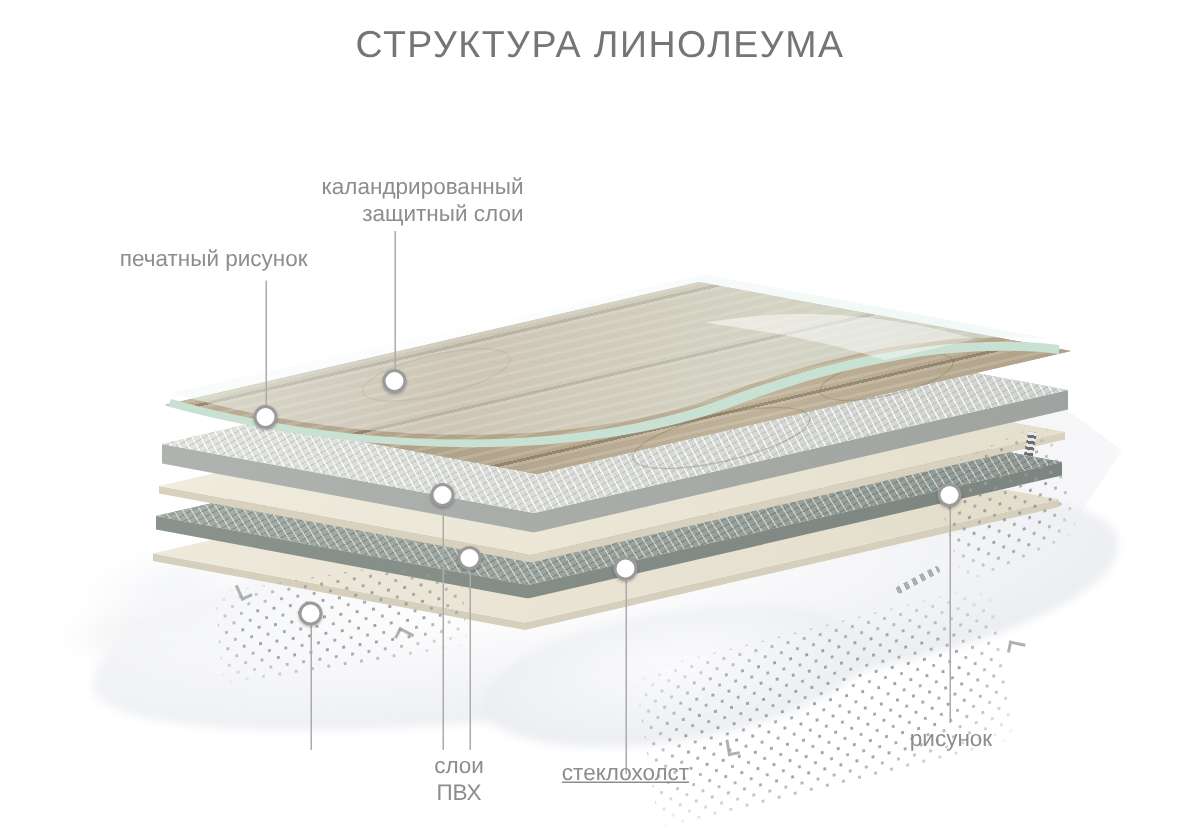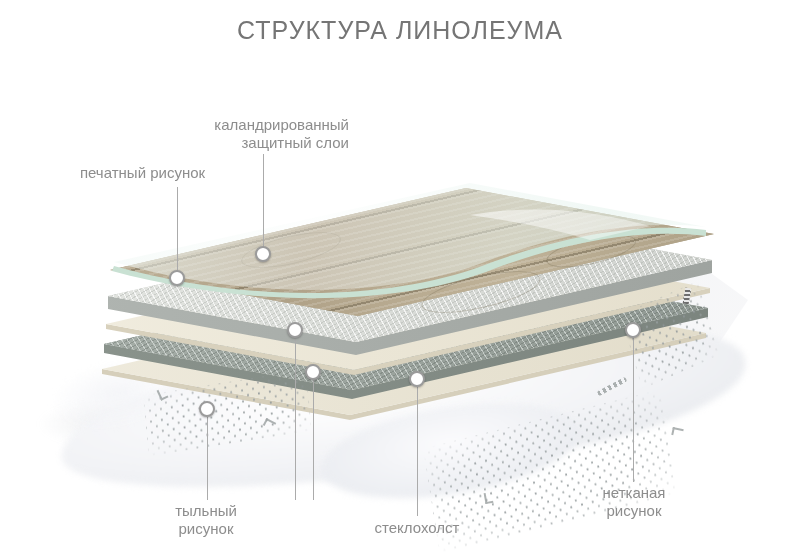--- a/index.html
+++ b/index.html
@@ -195,25 +195,24 @@
   <div class="marker" style="left:199px;top:401px;"></div>
   <div class="marker" style="left:625px;top:322px;"></div>
 
   <div class="lbl" style="left:169px;top:116px;width:180px;text-align:right;">
     <span>каландрированный</span>
     <span>защитный слои</span>
   </div>
   <div class="lbl" style="left:50px;top:164px;width:185px;text-align:center;">
     <span>печатный рисунок</span>
   </div>
-  <div class="lbl" style="left:156px;top:502px;width:100px;">
-    <span>тыльный</span>
+  <div class="lbl" style="left:266px;top:502px;width:80px;">
+    <span>слои</span>
+    <span>ПВХ</span>
+  </div>
+  <div class="lbl" style="left:347px;top:507px;width:140px;text-decoration:underline;">
+    <span>стеклохолст</span>
+  </div>
+  <div class="lbl" style="left:574px;top:484px;width:120px;">
     <span>рисунок</span>
   </div>
-  <div class="lbl" style="left:347px;top:519px;width:140px;">
-    <span>стеклохолст</span>
-  </div>
-  <div class="lbl" style="left:574px;top:484px;width:120px;">
-    <span>нетканая</span>
-    <span>рисунок</span>
-  </div>
 
 </div>
 
 </body></html>

